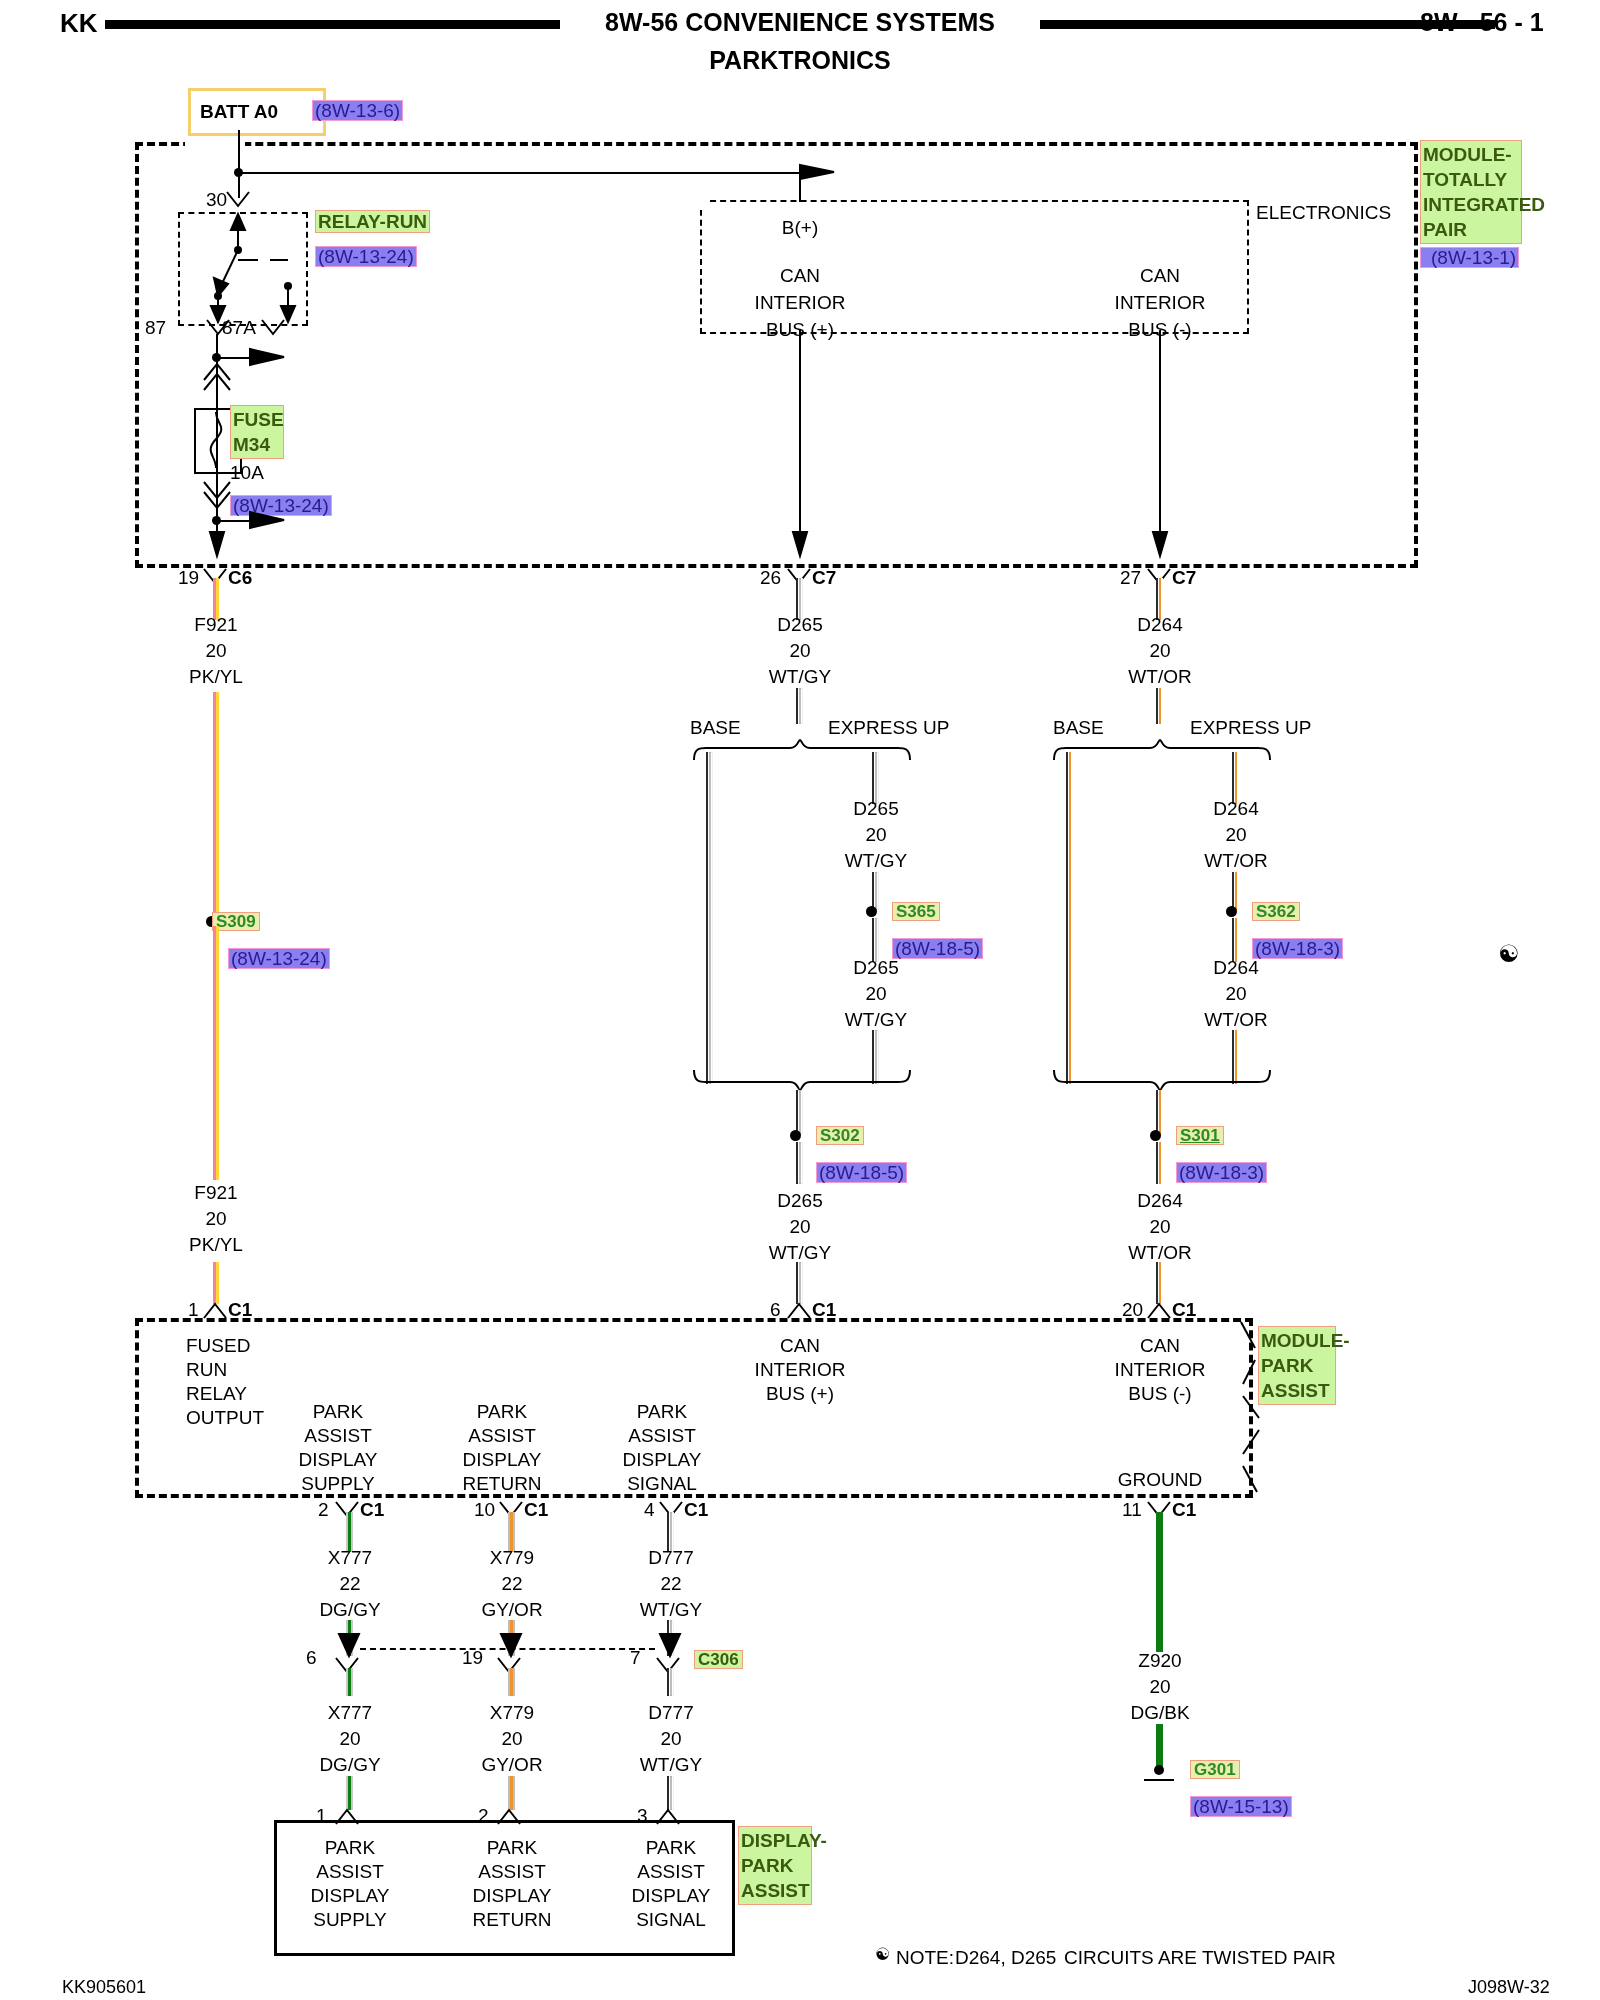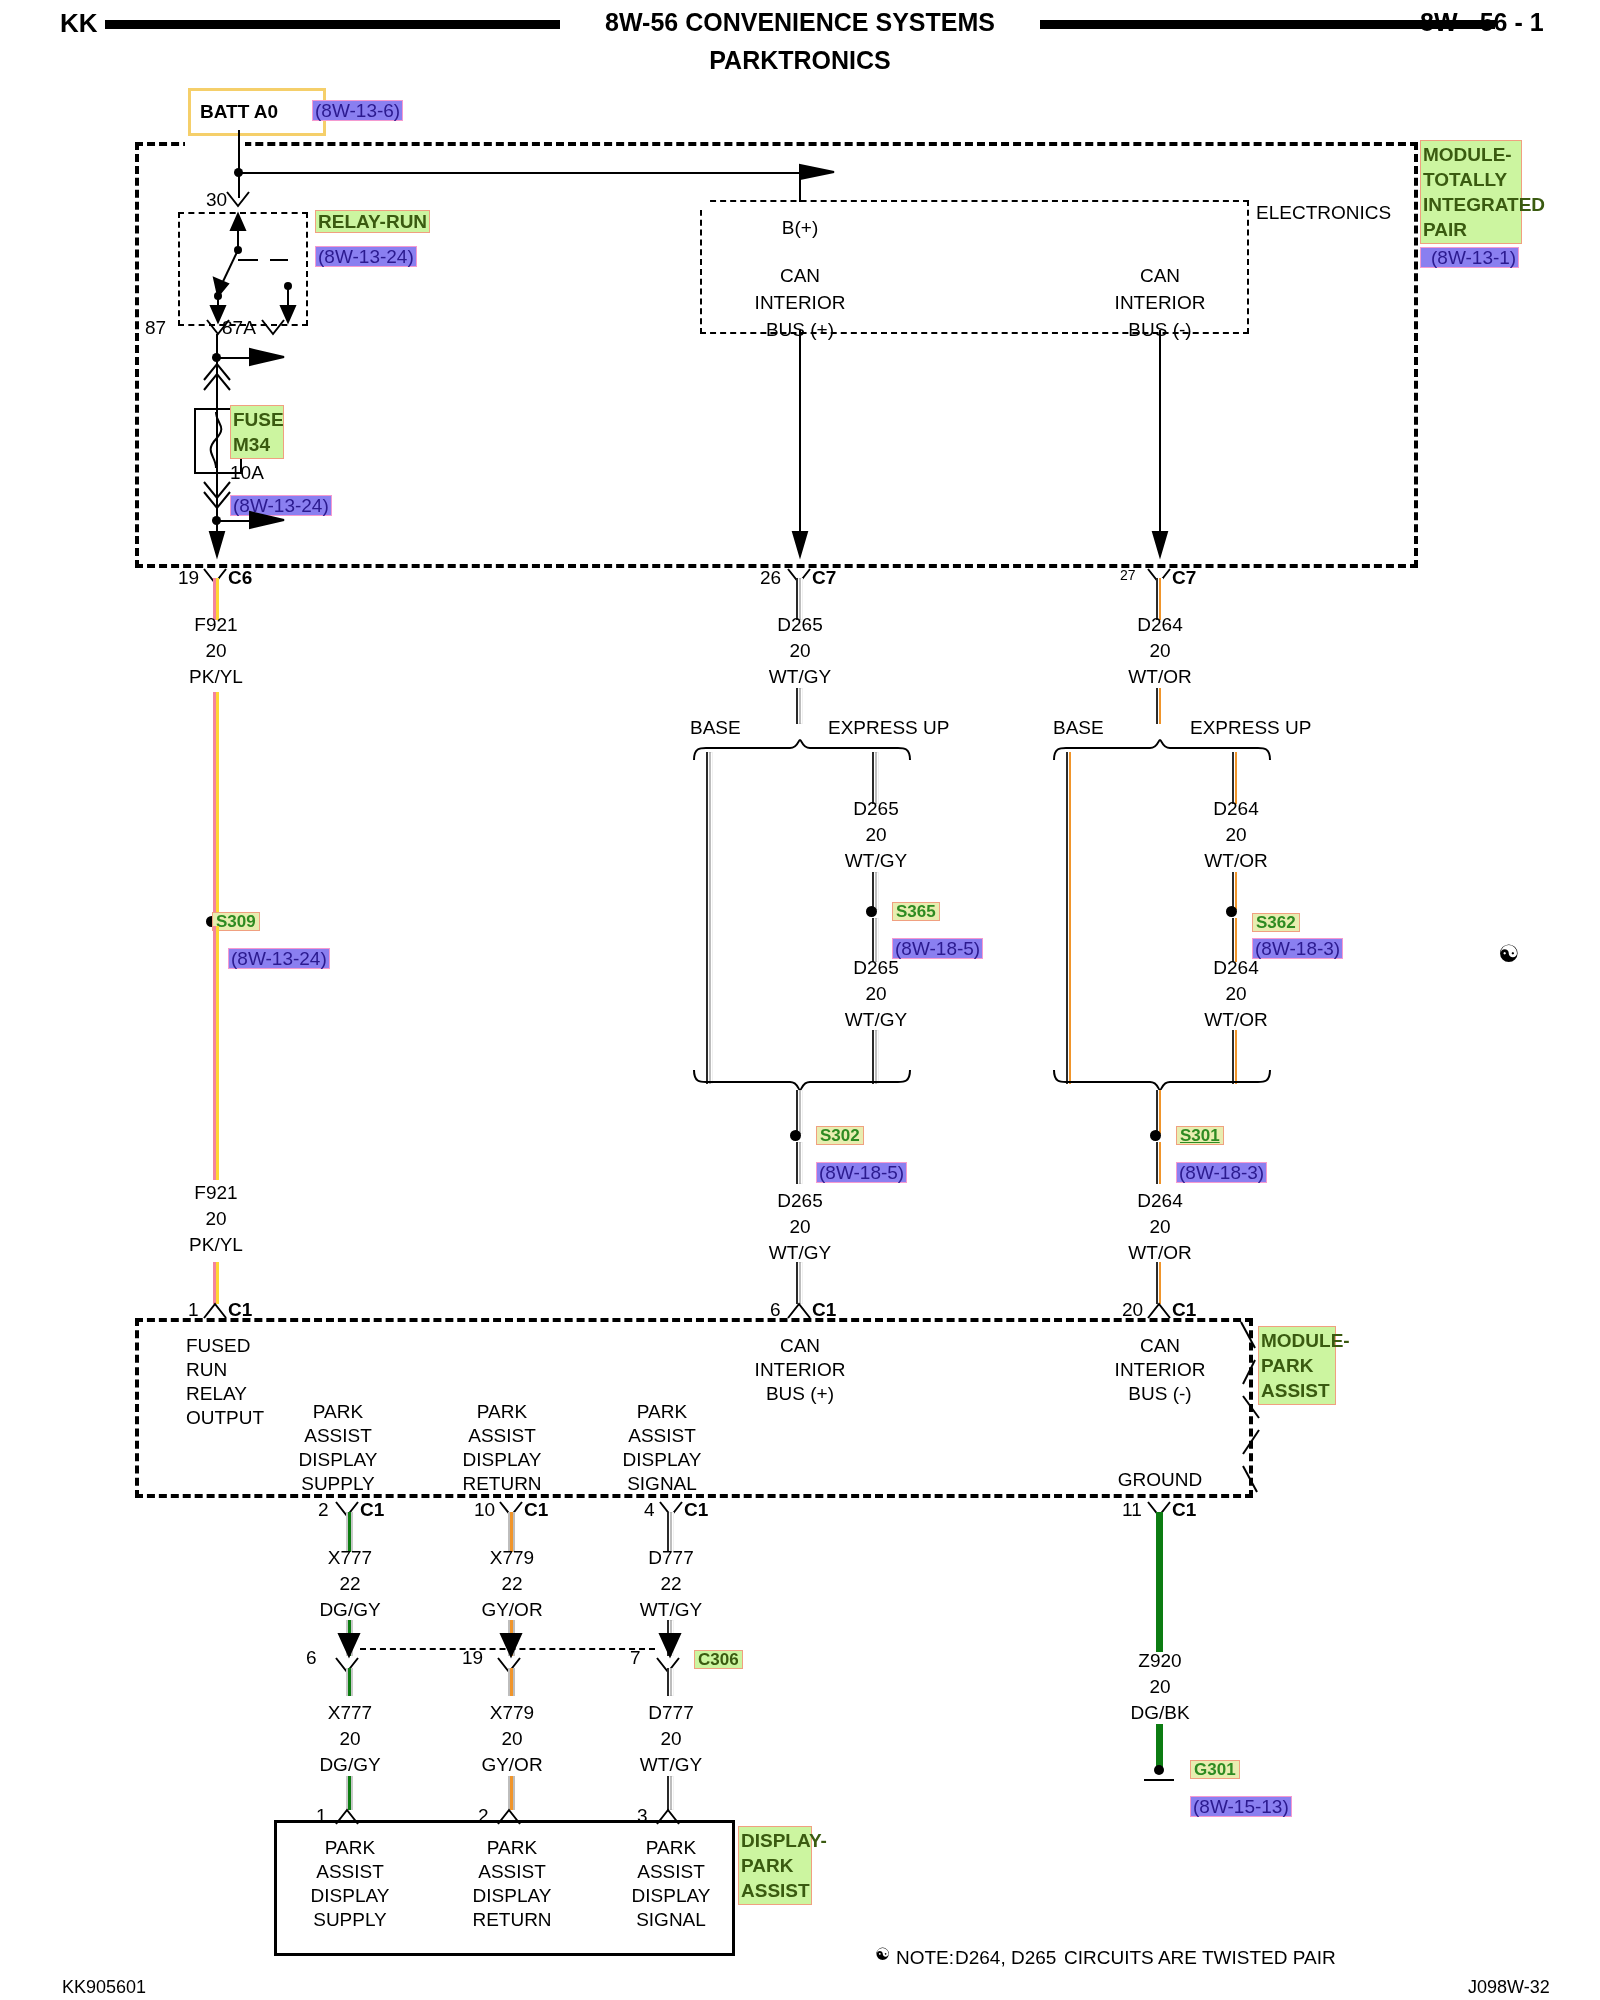--- a/index.html
+++ b/index.html
@@ -154,21 +154,21 @@
     <polyline points="2,2 13,16 24,2" class="stk"></polyline>
   </svg>
 <div class="t bold" style="left:228px;top:568px;font-size:19px;">C6</div>
 
 <div class="t" style="left:760px;top:568px;font-size:19px;">26</div>
 <svg style="left:786px;top:567px;width:32px;height:22px;">
     <polyline points="2,2 13,16 24,2" class="stk"></polyline>
   </svg>
 <div class="t bold" style="left:812px;top:568px;font-size:19px;">C7</div>
 
-<div class="t" style="left:1120px;top:568px;font-size:14px;">27</div>
+<div class="t" style="left:1120px;top:568px;font-size:19px;">27</div>
 <svg style="left:1146px;top:567px;width:32px;height:22px;">
     <polyline points="2,2 13,16 24,2" class="stk"></polyline>
   </svg>
 <div class="t bold" style="left:1172px;top:568px;font-size:19px;">C7</div>
 
 <div class="wire w-pkyl" style="left:213px;top:578px;height:42px;"></div>
 <div class="t c" style="left:216px;top:612px;font-size:19px;line-height:26px;text-align:center;"><span>F921</span><br><span>20</span><br><span>PK/YL</span></div>
 <div class="wire w-pkyl" style="left:213px;top:692px;height:228px;"></div>
 <div class="abs" style="left:206px;top:916px;width:11px;height:11px;border-radius:50%;background:#000;"></div>
 <div class="t hl-splice" style="left:212px;top:912px;">S309</div>
@@ -213,21 +213,21 @@
 <div class="t" style="left:1053px;top:718px;font-size:19px;">BASE</div>
 <div class="t" style="left:1190px;top:718px;font-size:19px;">EXPRESS UP</div>
 <svg style="left:1050px;top:738px;width:250px;height:26px;">
   <path d="M4,22 C4,10 10,10 16,10 L100,10 C108,10 108,2 110,2 C112,2 112,10 120,10 L208,10 C214,10 220,10 220,22" class="stk"></path>
 </svg>
 <div class="wire w-wtor" style="left:1066px;top:752px;height:332px;"></div>
 <div class="wire w-wtor" style="left:1232px;top:752px;height:52px;"></div>
 <div class="t c" style="left:1236px;top:796px;font-size:19px;line-height:26px;text-align:center;"><span>D264</span><br><span>20</span><br><span>WT/OR</span></div>
 <div class="wire w-wtor" style="left:1232px;top:872px;height:38px;"></div>
 <div class="abs" style="left:1226px;top:906px;width:11px;height:11px;border-radius:50%;background:#000;"></div>
-<div class="t hl-splice" style="left:1252px;top:902px;margin-top:11px;">S362</div>
+<div class="t hl-splice" style="left:1252px;top:902px;">S362</div>
 <div class="t hl-ref" style="left:1252px;top:938px;font-size:19px;">(8W-18-3)</div>
 <div class="wire w-wtor" style="left:1232px;top:918px;height:44px;"></div>
 <div class="t c" style="left:1236px;top:955px;font-size:19px;line-height:26px;text-align:center;"><span>D264</span><br><span>20</span><br><span>WT/OR</span></div>
 <div class="wire w-wtor" style="left:1232px;top:1030px;height:54px;"></div>
 <svg style="left:1050px;top:1068px;width:250px;height:26px;">
   <path d="M4,2 C4,14 10,14 16,14 L100,14 C108,14 108,22 110,22 C112,22 112,14 120,14 L208,14 C214,14 220,14 220,2" class="stk"></path>
 </svg>
 <div class="wire w-wtor" style="left:1156px;top:1090px;height:44px;"></div>
 <div class="abs" style="left:1150px;top:1130px;width:11px;height:11px;border-radius:50%;background:#000;"></div>
 <div class="t hl-splice" style="left:1176px;top:1126px;text-decoration:underline;">S301</div>

